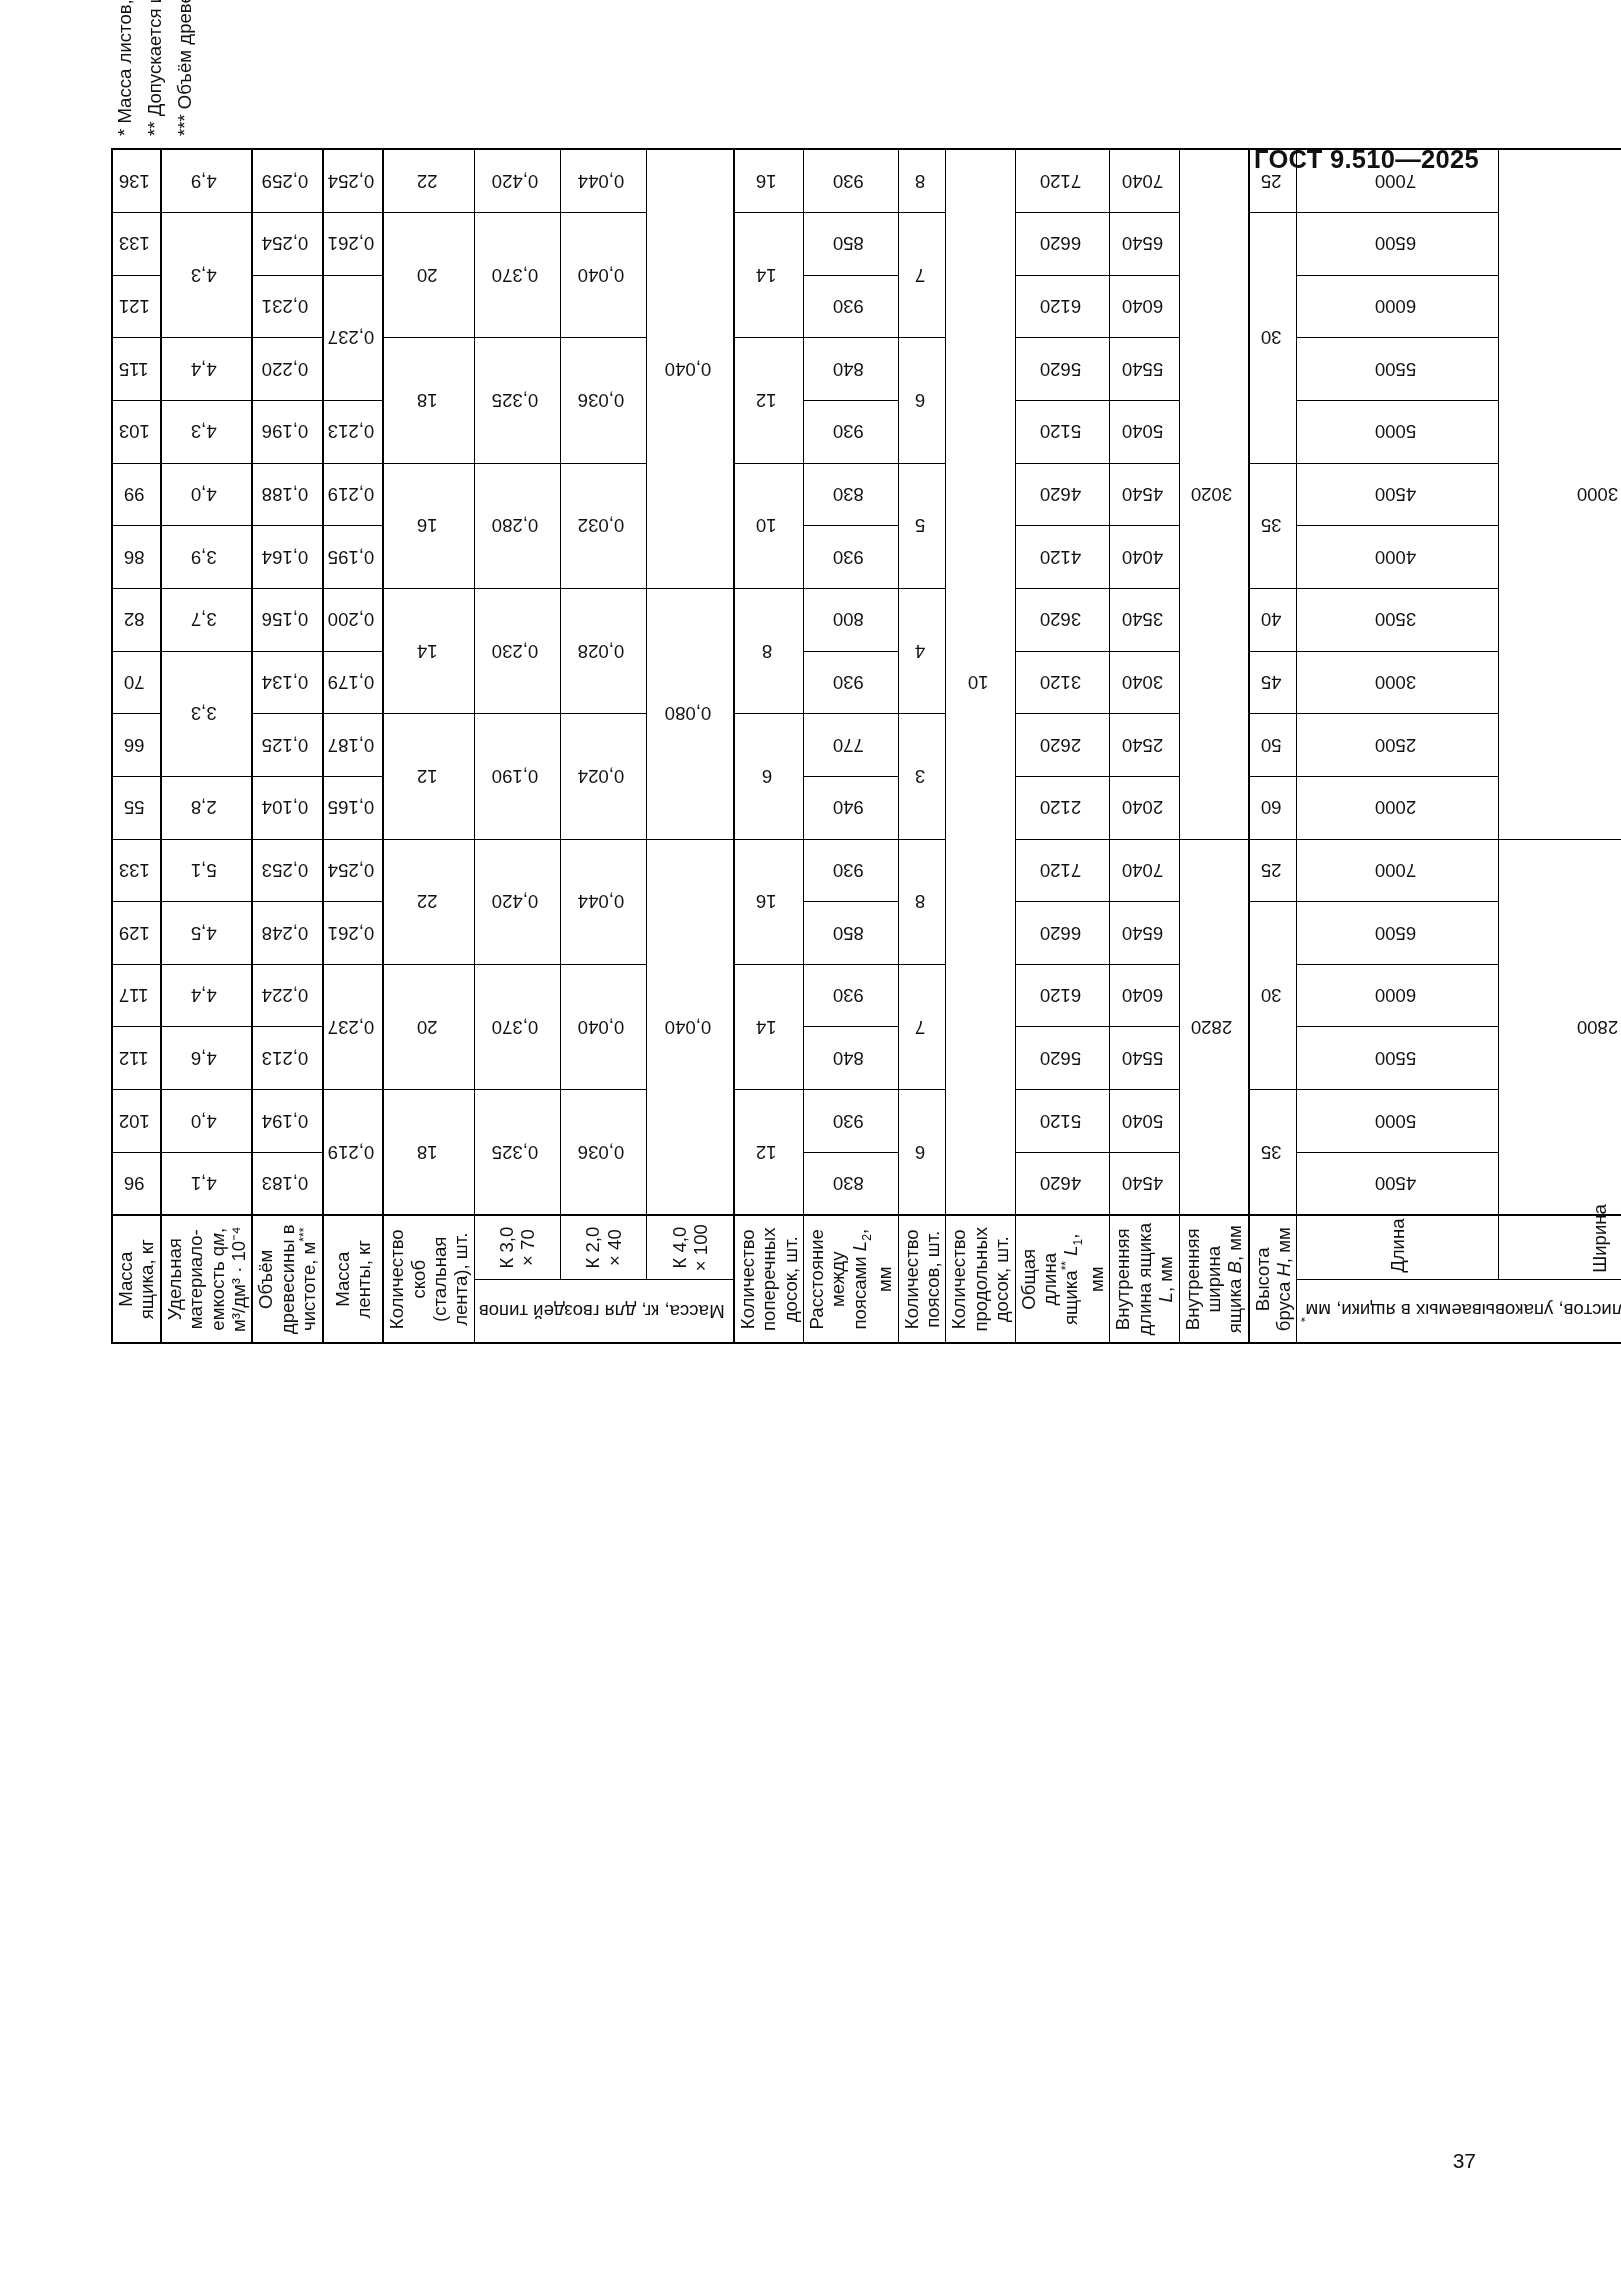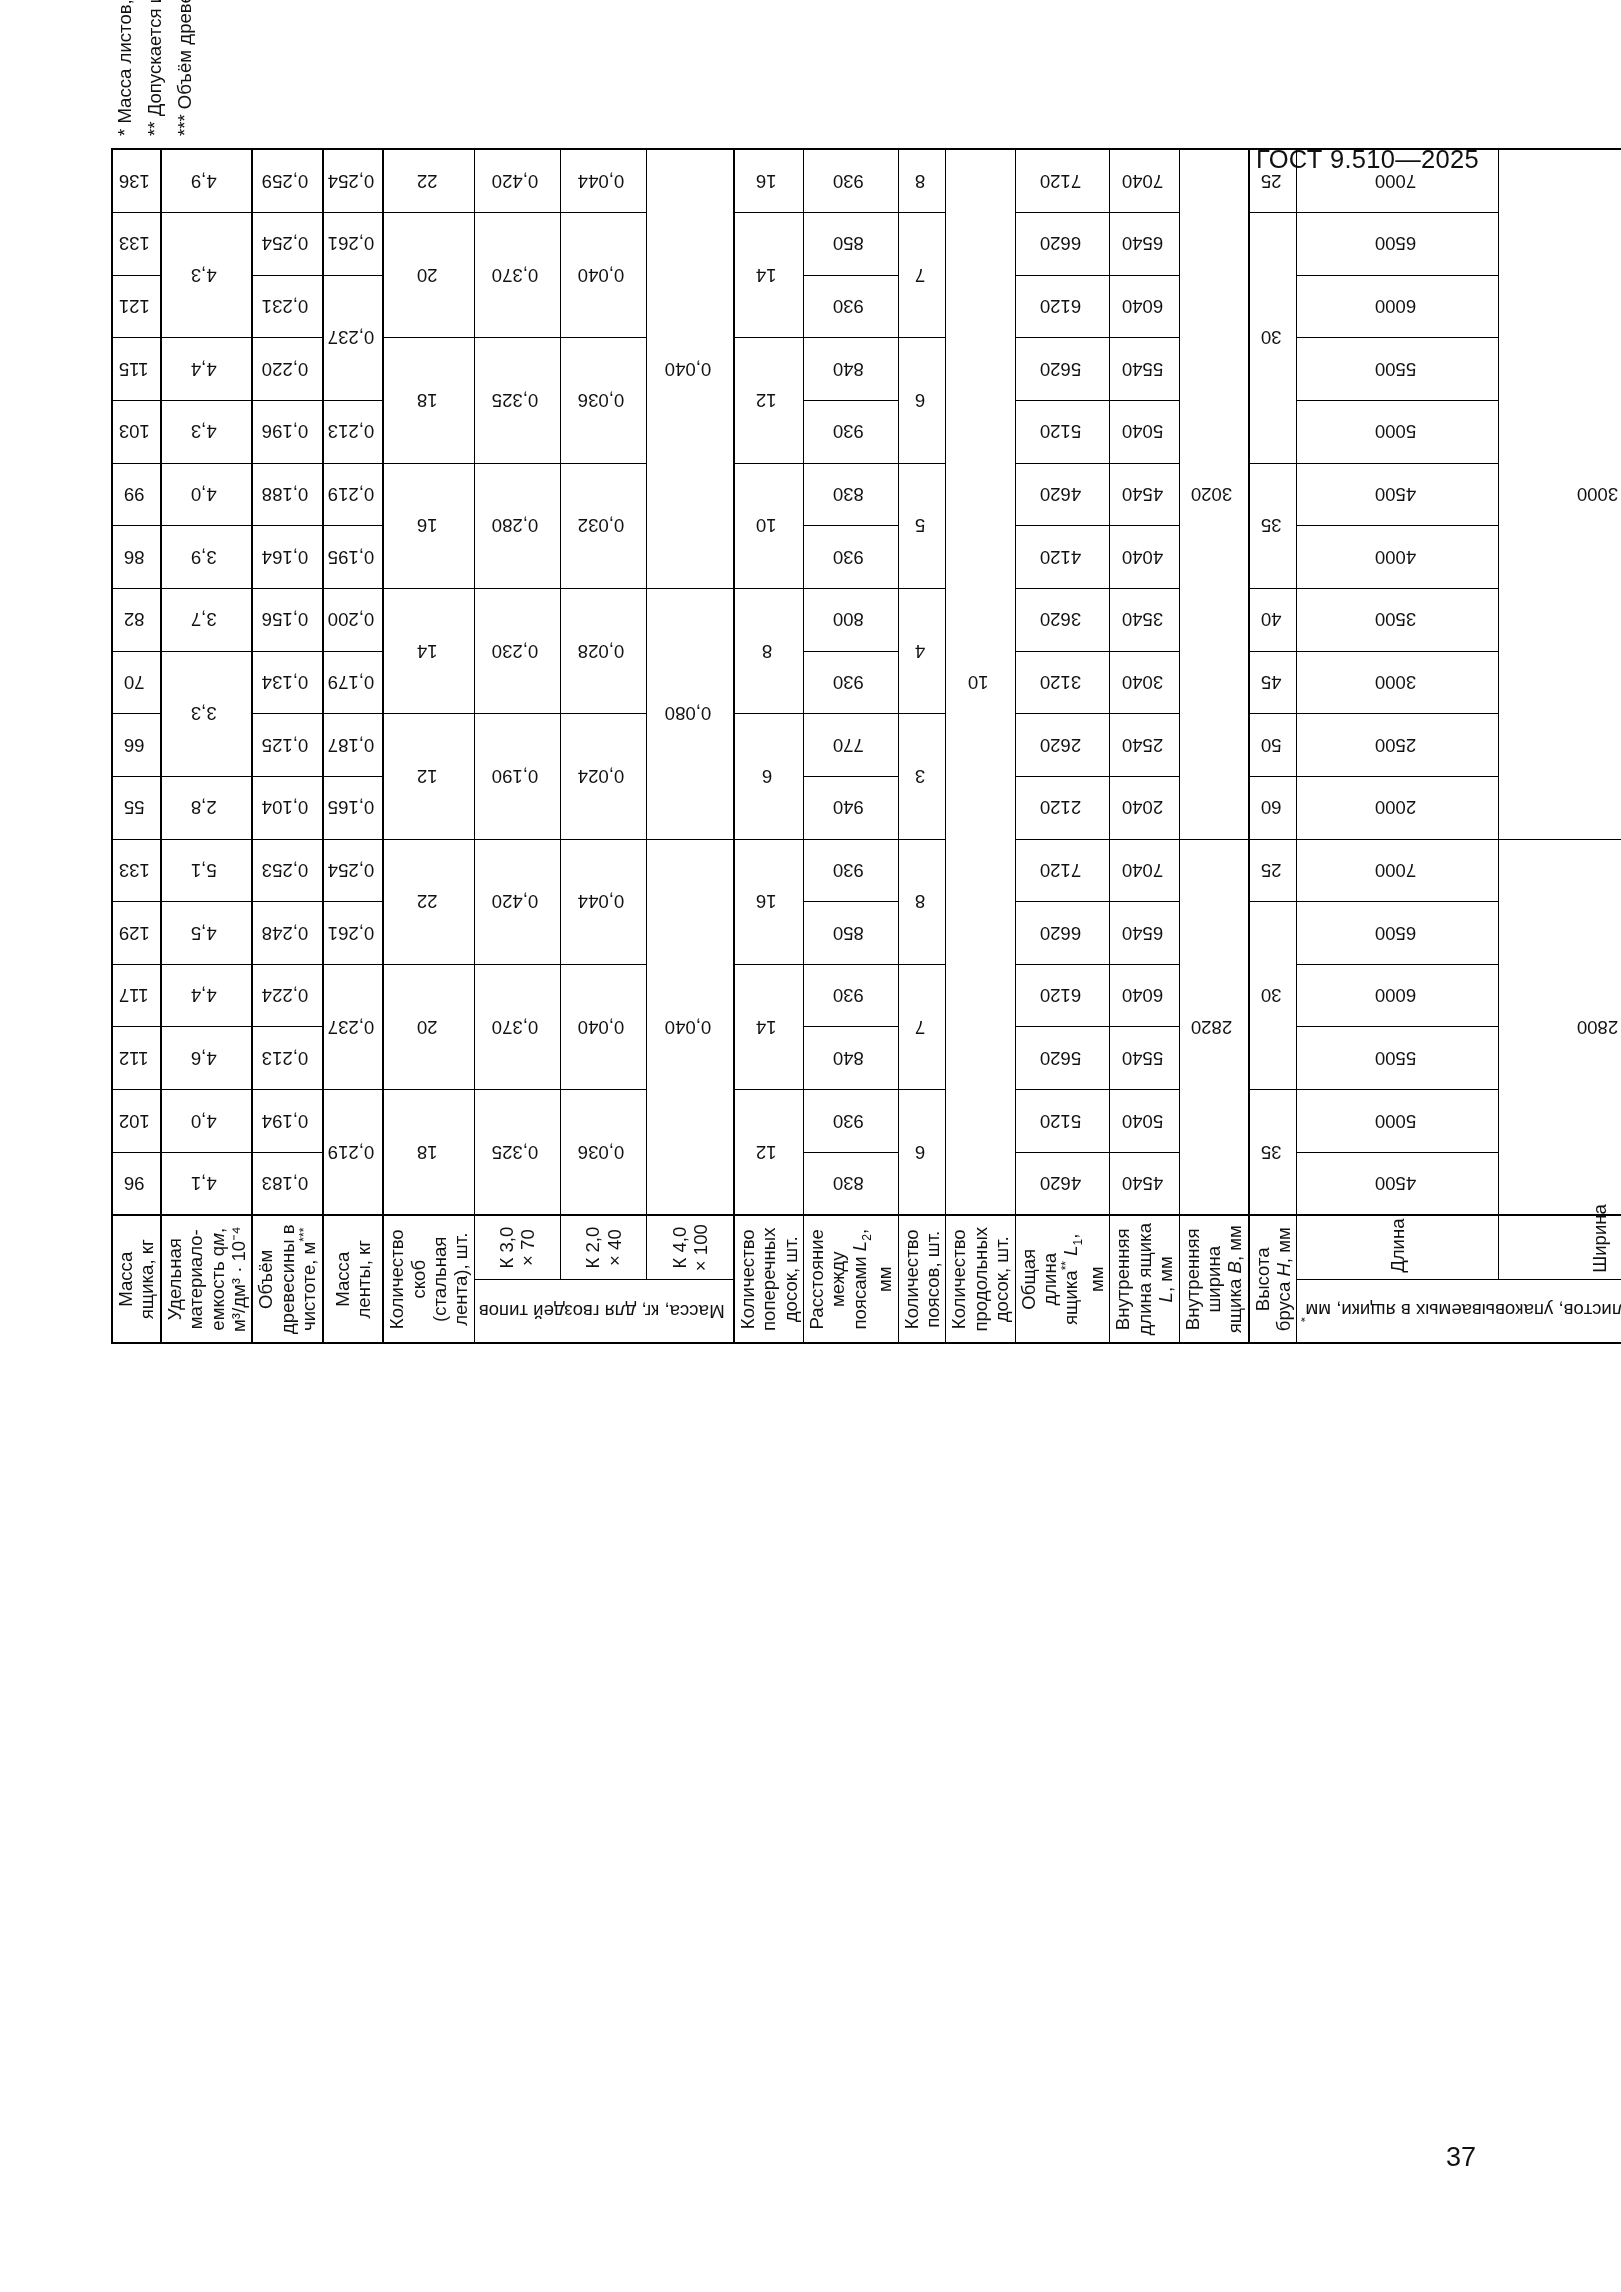--- a/index.html
+++ b/index.html
@@ -9,28 +9,28 @@
     color:#111;
     position:relative;
     overflow:hidden;
   }
   .page{position:absolute;inset:0;}
 
   
   .gost-header{
     position:absolute;
     top:145px;right:142px;
-    font-size:25.5px;font-weight:normal;
+    font-size:25.5px;font-weight:bold;
     letter-spacing:0.3px;
     white-space:nowrap;
   }
   .page-number{
     position:absolute;
     bottom:120px;right:145px;
-    font-size:27px;
+    font-size:21px;
   }
 
   
   
   .rot-wrap{
     position:absolute;
     left:111px; top:1344px;
     width:1196px;            
     height:1178px;           
     transform:rotate(-90deg);

